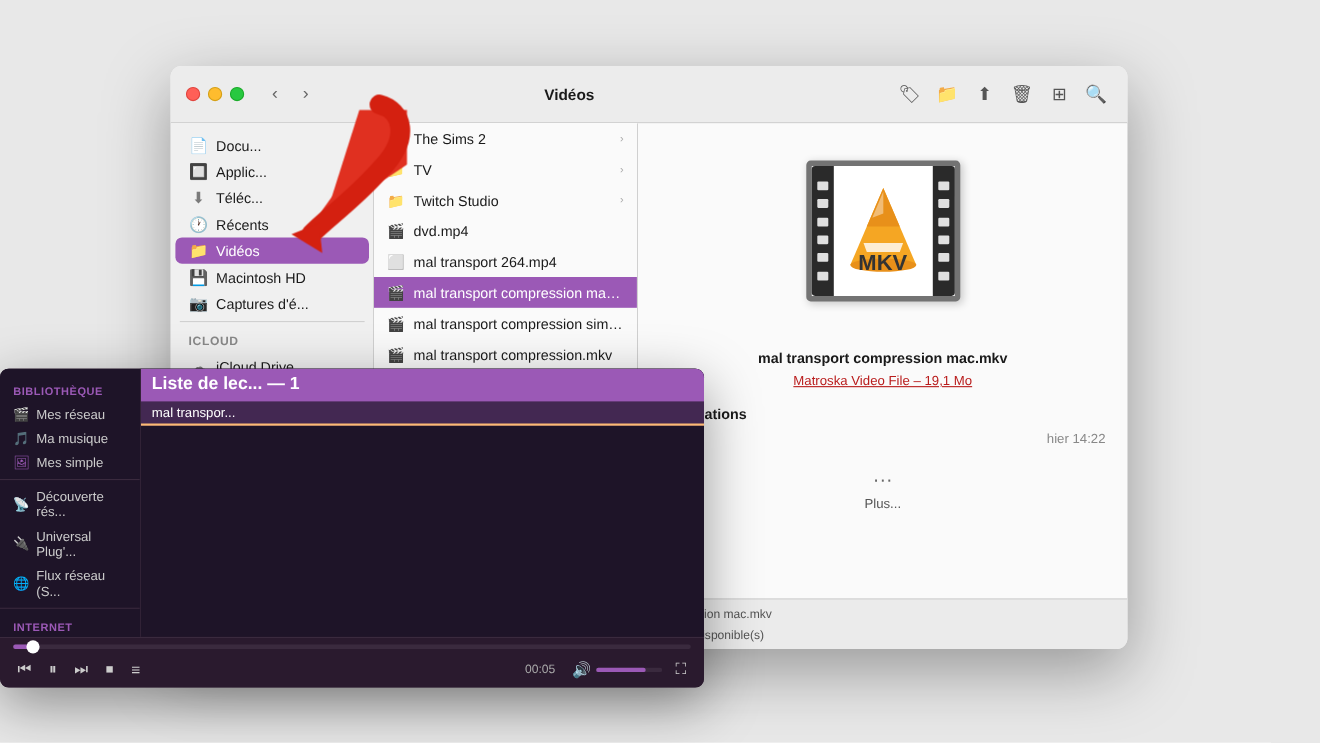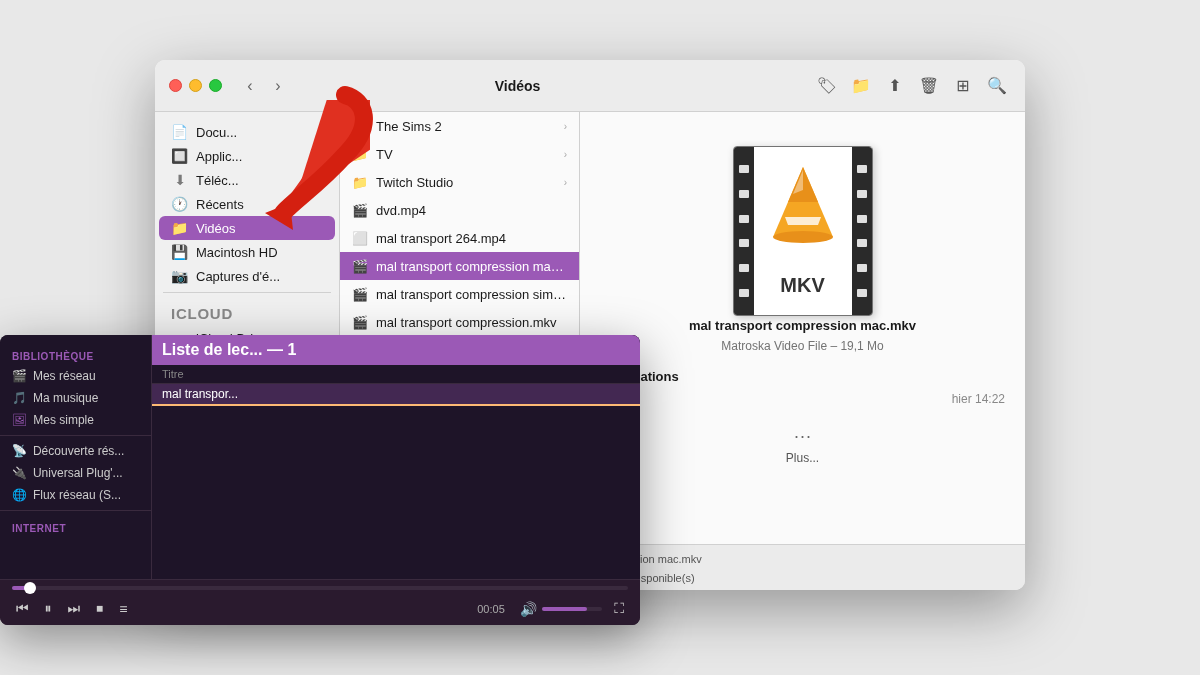--- a/index.html
+++ b/index.html
@@ -111,21 +111,21 @@
     .finder-sidebar {
       width: 185px;
       background: #f0f0f0;
       border-right: 1px solid #d0d0d0;
       overflow-y: auto;
       padding: 8px 0;
       flex-shrink: 0;
     }
 
     .sidebar-section-label {
-      font-size: 15px;
+      font-size: 11px;
       font-weight: 600;
       color: #888;
       padding: 8px 16px 4px;
       text-transform: uppercase;
       letter-spacing: 0.05em;
     }
 
     .sidebar-item {
       display: flex;
       align-items: center;
@@ -220,22 +220,23 @@
     .preview-filename {
       font-size: 13px;
       font-weight: 600;
       color: #1a1a1a;
       text-align: center;
       margin-bottom: 6px;
     }
 
     .preview-subtitle {
       font-size: 12px;
-      color: #737373;
+      color: #b91c1c;
       margin-bottom: 16px;
+      text-decoration: underline;
     }
 
     .preview-info-label {
       font-size: 13px;
       font-weight: 600;
       color: #1a1a1a;
       align-self: flex-start;
       margin-bottom: 8px;
     }
 
@@ -339,21 +340,21 @@
     }
 
     .vlc-body {
       display: flex;
       flex: 1;
       overflow: hidden;
     }
 
     
     .vlc-sidebar {
-      width: 152px;
+      width: 128px;
       background: #1e1428;
       border-right: 1px solid #3a2a3e;
       overflow-y: auto;
       padding: 8px 0;
       flex-shrink: 0;
     }
 
     .vlc-sidebar-section {
       font-size: 10px;
       font-weight: 700;
@@ -696,21 +697,21 @@
           <span class="file-icon">🎬</span>
           <span class="file-item-name">mal transport srt.avi</span>
         </div>
 
       </div>
 
       <div class="preview-pane">
 
         <div style="position:relative;width:160px;height:170px;margin-bottom:12px;">
 
-          <div style="position:absolute;top:10px;left:10px;width:140px;height:170px;background:white;border:1px solid #737373;border-radius:4px;box-shadow:2px 2px 8px rgba(0,0,0,0.2);">
+          <div style="position:absolute;top:10px;left:10px;width:140px;height:128px;background:white;border:5px solid #737373;border-radius:4px;box-shadow:2px 2px 8px rgba(0,0,0,0.2);">
 
             <div style="position:absolute;top:0;right:0;width:0;height:0;border-left:28px solid transparent;border-top:28px solid #d0d0d0;"></div>
             <div style="position:absolute;top:0;right:0;width:0;height:0;border-left:28px solid white;border-top:28px solid white;border-right:0;transform:translate(-1px,0);"></div>
 
             <div style="position:absolute;left:0;top:0;bottom:0;width:20px;background:#2a2a2a;border-radius:3px 0 0 3px;display:flex;flex-direction:column;align-items:center;justify-content:space-around;padding:10px 0;">
               <div style="width:10px;height:8px;background:#e0e0e0;border-radius:1px;"></div>
               <div style="width:10px;height:8px;background:#e0e0e0;border-radius:1px;"></div>
               <div style="width:10px;height:8px;background:#e0e0e0;border-radius:1px;"></div>
               <div style="width:10px;height:8px;background:#e0e0e0;border-radius:1px;"></div>
               <div style="width:10px;height:8px;background:#e0e0e0;border-radius:1px;"></div>
@@ -833,23 +834,20 @@
 
       <div style="height:1px;background:#3a2a3e;margin:4px 0;"></div>
 
       <div class="vlc-sidebar-section">INTERNET</div>
 
     </div>
 
     <div class="vlc-playlist">
       <div class="vlc-playlist-header">
         <span>Liste de lec... — 1</span>
-      </div>
-      <div class="vlc-playlist-col-header">
-        <span>Titre</span>
       </div>
       <div class="vlc-playlist-item active">
         <span class="vlc-playlist-item-title">mal transpor...</span>
       </div>
     </div>
   </div>
 
   <div class="vlc-controls">
     <div class="vlc-progress-bar">
       <div class="vlc-progress-fill"></div>

